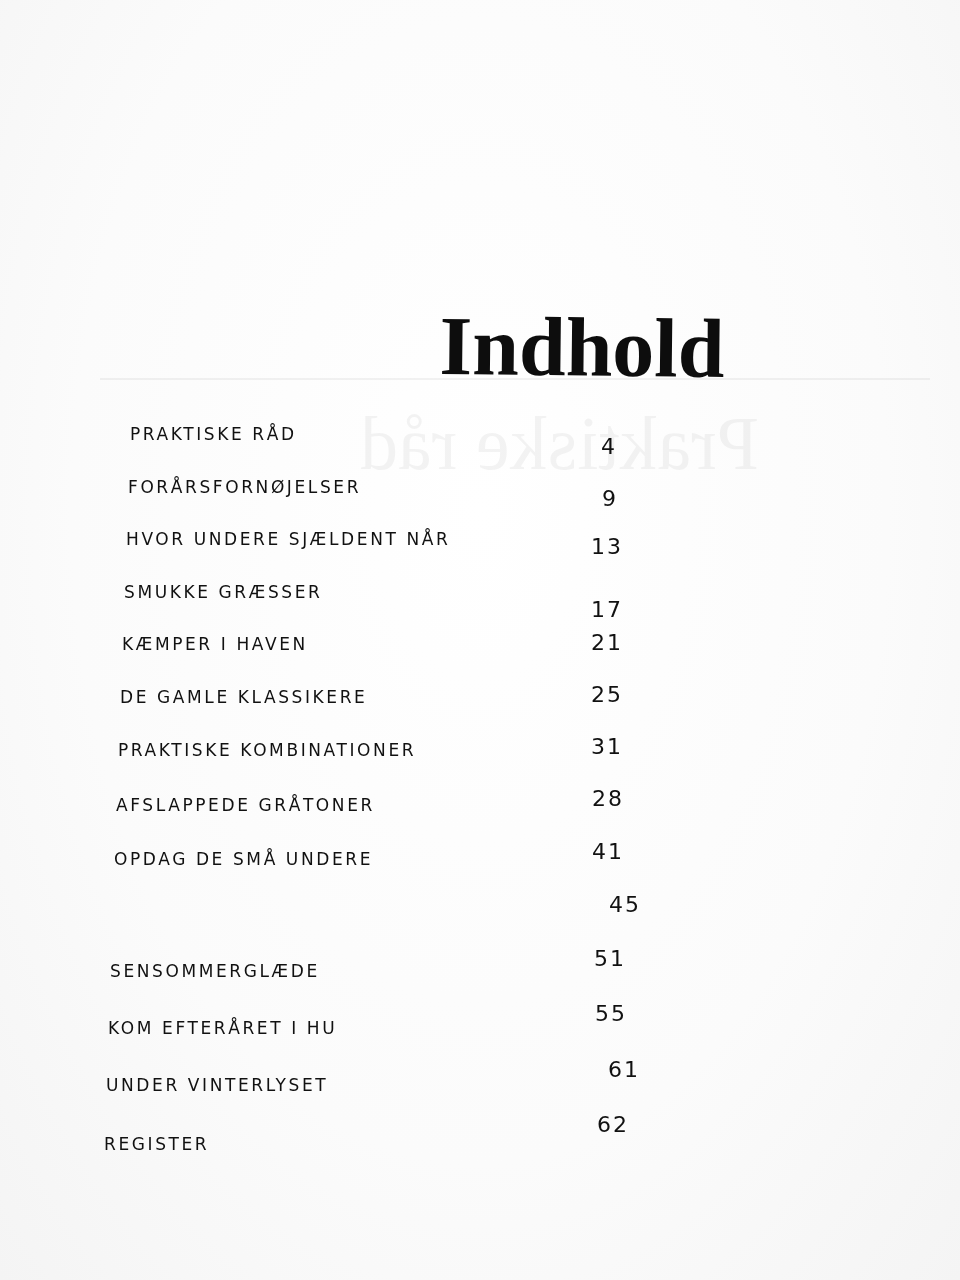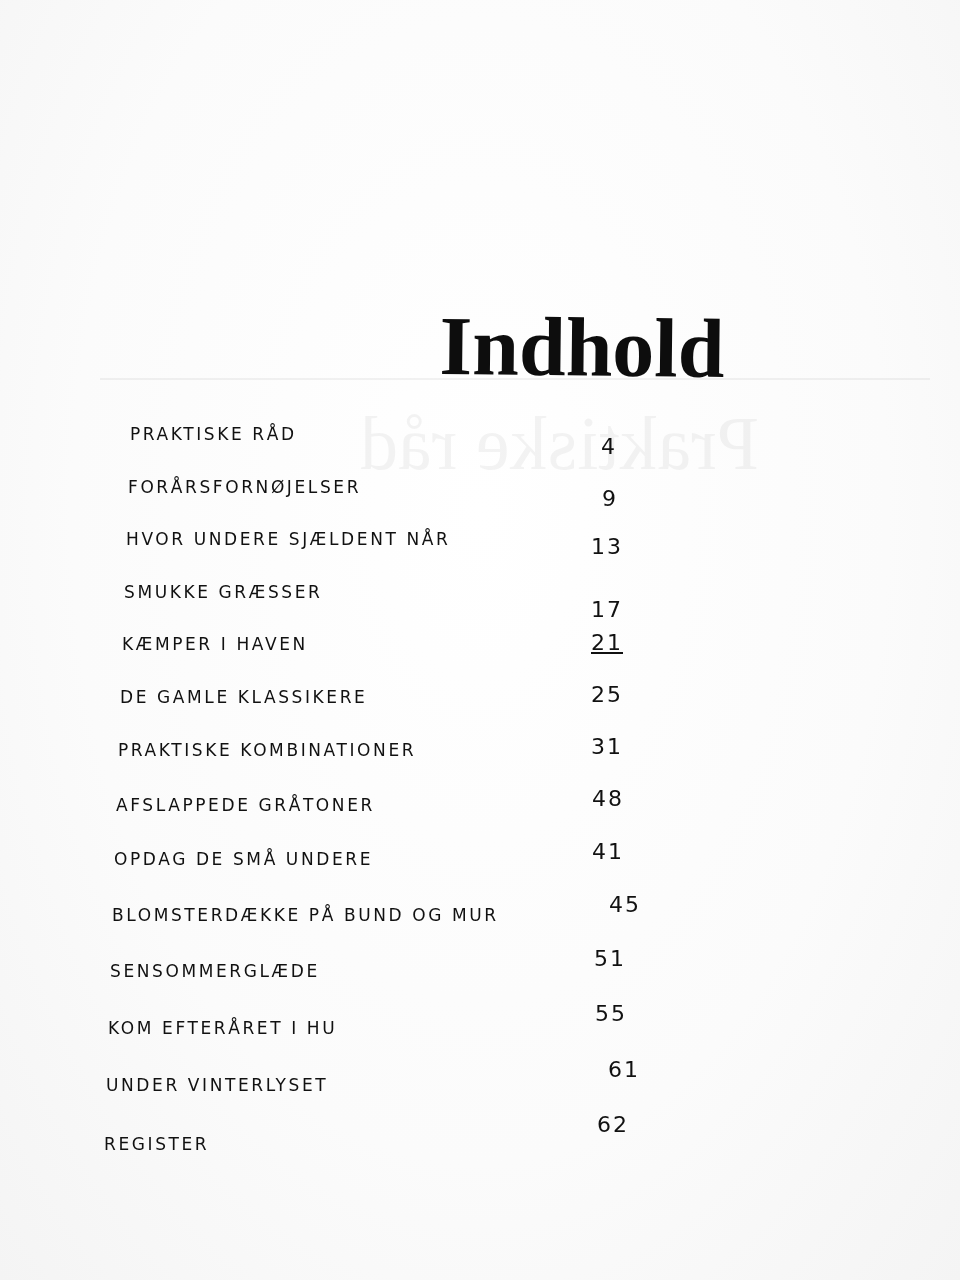--- a/index.html
+++ b/index.html
@@ -96,35 +96,34 @@
     <span class="entry-title" style="left:128px; top:479px;">FORÅRSFORNØJELSER</span>
     <span class="entry-page" style="left:602px; top:488px;">9</span>
 
     <span class="entry-title" style="left:126px; top:531px;">HVOR UNDERE SJÆLDENT NÅR</span>
     <span class="entry-page" style="left:591px; top:536px;">13</span>
 
     <span class="entry-title" style="left:124px; top:584px;">SMUKKE GRÆSSER</span>
     <span class="entry-page" style="left:591px; top:584px;margin-top:15px;">17</span>
 
     <span class="entry-title" style="left:122px; top:636px;text-align:center;">KÆMPER I HAVEN</span>
-    <span class="entry-page" style="left:591px; top:632px;text-decoration:underline;">21</span>
+    <span class="entry-page" style="left:591px; top:632px;">21</span>
 
     <span class="entry-title" style="left:120px; top:689px;">DE GAMLE KLASSIKERE</span>
     <span class="entry-page" style="left:591px; top:684px;">25</span>
 
     <span class="entry-title" style="left:118px; top:742px;">PRAKTISKE KOMBINATIONER</span>
     <span class="entry-page" style="left:591px; top:736px;">31</span>
 
     <span class="entry-title" style="left:116px; top:797px;">AFSLAPPEDE GRÅTONER</span>
-    <span class="entry-page" style="left:592px; top:788px;">48</span>
+    <span class="entry-page" style="left:592px; top:788px;">28</span>
 
     <span class="entry-title" style="left:114px; top:851px;">OPDAG DE SMÅ UNDERE</span>
     <span class="entry-page" style="left:592px; top:841px;">41</span>
 
-    <span class="entry-title" style="left:112px; top:907px;">BLOMSTERDÆKKE PÅ BUND OG MUR</span>
     <span class="entry-page" style="left:609px; top:894px;">45</span>
 
     <span class="entry-title" style="left:110px; top:963px;">SENSOMMERGLÆDE</span>
     <span class="entry-page" style="left:594px; top:948px;">51</span>
 
     <span class="entry-title" style="left:108px; top:1020px;">KOM EFTERÅRET I HU</span>
     <span class="entry-page" style="left:595px; top:1003px;">55</span>
 
     <span class="entry-title" style="left:106px; top:1077px;">UNDER VINTERLYSET</span>
     <span class="entry-page" style="left:596px; top:1059px;margin-left:12px;">61</span>

